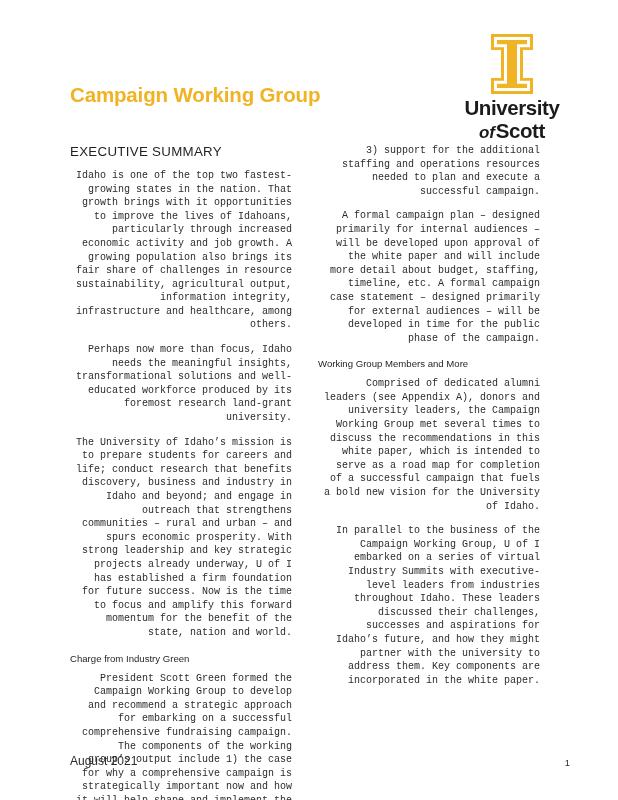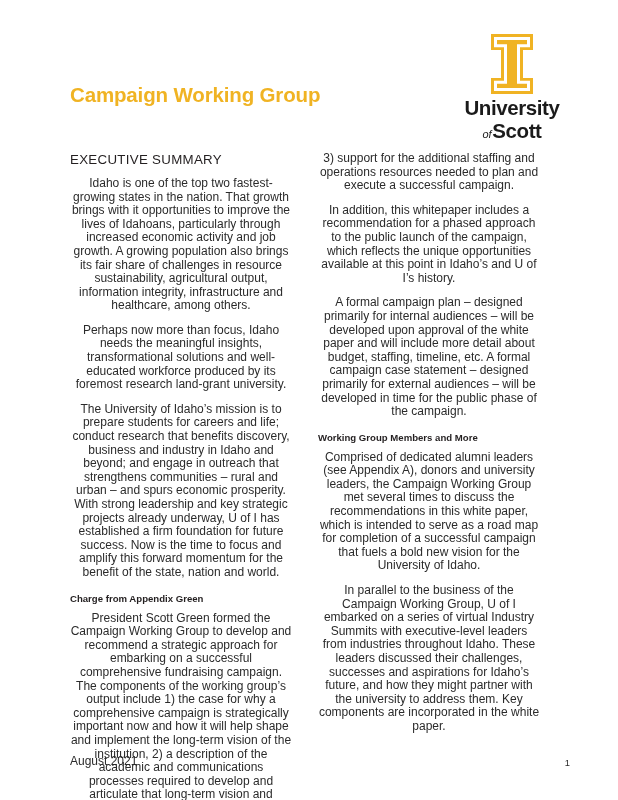--- a/index.html
+++ b/index.html
@@ -75,34 +75,34 @@
   }
   .wm-line2 {
     display: block;
     margin-top: 2px;
     font-size: 20.5px;
     font-weight: bold;
     letter-spacing: -0.4px;
     color: #1b1b1b;
   }
   .wm-of {
-    font-size: 11px;
+    font-size: 17px;
     font-style: italic;
-    font-weight: normal;
+    font-weight: bold;
     letter-spacing: -0.2px;
     vertical-align: baseline;
     margin-right: 1px;
     margin-top: 16px;
   }
 
   
   .columns {
     position: absolute;
     left: 70px;
-    top: 152px;
+    top: 144px;
     width: 480px;
     height: 580px;
   }
   .col {
     position: absolute;
     top: 0;
     width: 222px;
   }
   .col-left  { left: 0; }
   .col-right { left: 248px; }
@@ -110,32 +110,33 @@
   .section-head {
     font-size: 13.3px;
     font-weight: normal;
     letter-spacing: 0.3px;
     color: #231f20;
     margin: 0 0 9px 0;
     line-height: 1.2;
   }
   .sub-head {
     font-size: 9.6px;
-    font-weight: bold;
+    font-weight: normal;
     color: #231f20;
     margin: 13px 0 7px 0;
     line-height: 1.25;
   }
   .col-right .sub-head:first-child { margin-top: 0; }
   p.body {
-    font-size: 12px;
+    font-size: 10px;
     line-height: 13.6px;
     color: #2b2b2b;
     margin: 0 0 11px 0;
-    text-align: center;
+    text-align: right;
+    font-family: Liberation Mono, monospace;
   }
 
   
   .footer-date {
     position: absolute;
     left: 70px;
     bottom: 32px;
     font-size: 12px;
     color: #2b2b2b;
     line-height: 1.2;
@@ -173,27 +174,26 @@
 
   <div class="columns">
 
     <div class="col col-left">
       <h1 class="section-head">EXECUTIVE SUMMARY</h1>
 
       <p class="body">Idaho is one of the top two fastest-growing states in the nation. That growth brings with it opportunities to improve the lives of Idahoans, particularly through increased economic activity and job growth. A growing population also brings its fair share of challenges in resource sustainability, agricultural output, information integrity, infrastructure and healthcare, among others.</p>
       <p class="body">Perhaps now more than focus, Idaho needs the meaningful insights, transformational solutions and well-educated workforce produced by its foremost research land-grant university.</p>
       <p class="body">The University of Idaho’s mission is to prepare students for careers and life; conduct research that benefits discovery, business and industry in Idaho and beyond; and engage in outreach that strengthens communities – rural and urban – and spurs economic prosperity. With strong leadership and key strategic projects already underway, U of I has established a firm foundation for future success. Now is the time to focus and amplify this forward momentum for the benefit of the state, nation and world.</p>
 
-      <h2 class="sub-head">Charge from Appendix Green</h2>
+      <h2 class="sub-head">Charge from Industry Green</h2>
       <p class="body">President Scott Green formed the Campaign Working Group to develop and recommend a strategic approach for embarking on a successful comprehensive fundraising campaign. The components of the working group’s output include 1) the case for why a comprehensive campaign is strategically important now and how it will help shape and implement the long-term vision of the institution, 2) a description of the academic and communications processes required to develop and articulate that long-term vision and</p>
     </div>
 
     <div class="col col-right">
       <p class="body">3) support for the additional staffing and operations resources needed to plan and execute a successful campaign.</p>
-      <p class="body">In addition, this whitepaper includes a recommendation for a phased approach to the public launch of the campaign, which reflects the unique opportunities available at this point in Idaho’s and U of I’s history.</p>
       <p class="body">A formal campaign plan – designed primarily for internal audiences – will be developed upon approval of the white paper and will include more detail about budget, staffing, timeline, etc. A formal campaign case statement – designed primarily for external audiences – will be developed in time for the public phase of the campaign.</p>
 
       <h2 class="sub-head">Working Group Members and More</h2>
 
       <p class="body">Comprised of dedicated alumni leaders (see Appendix A), donors and university leaders, the Campaign Working Group met several times to discuss the recommendations in this white paper, which is intended to serve as a road map for completion of a successful campaign that fuels a bold new vision for the University of Idaho.</p>
       <p class="body">In parallel to the business of the Campaign Working Group, U of I embarked on a series of virtual Industry Summits with executive-level leaders from industries throughout Idaho. These leaders discussed their challenges, successes and aspirations for Idaho’s future, and how they might partner with the university to address them. Key components are incorporated in the white paper.</p>
     </div>
 
   </div>
 

